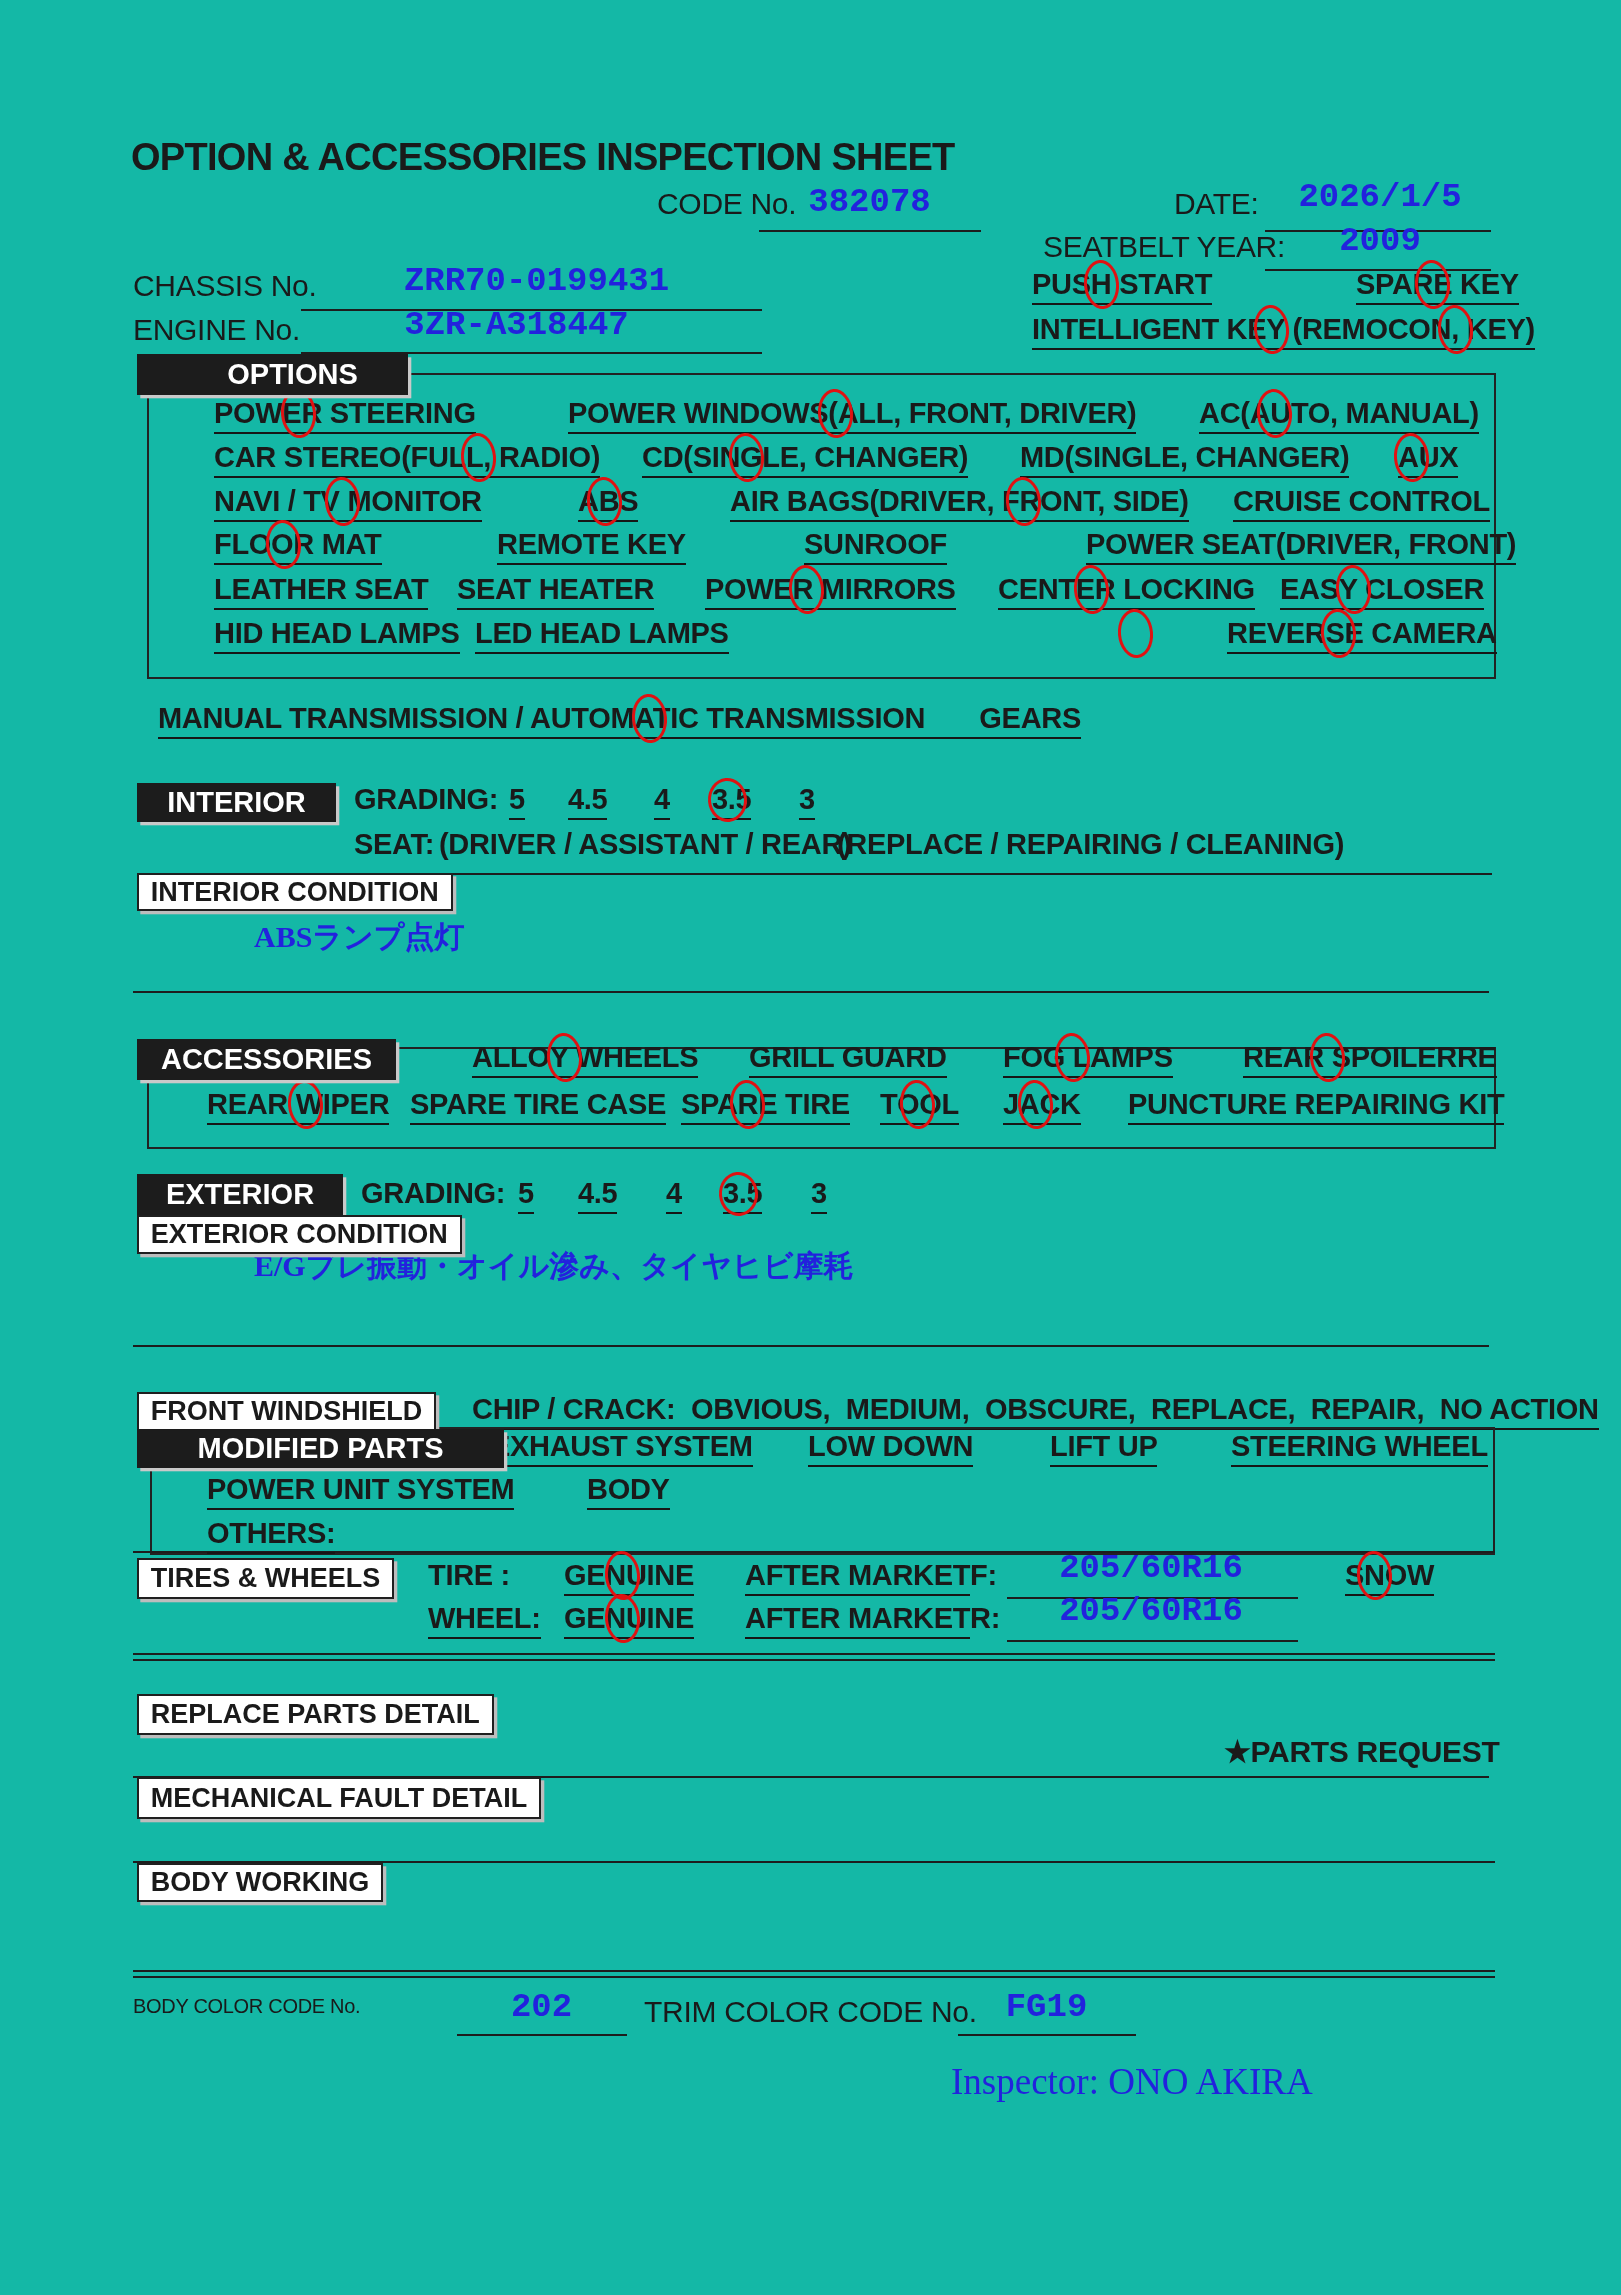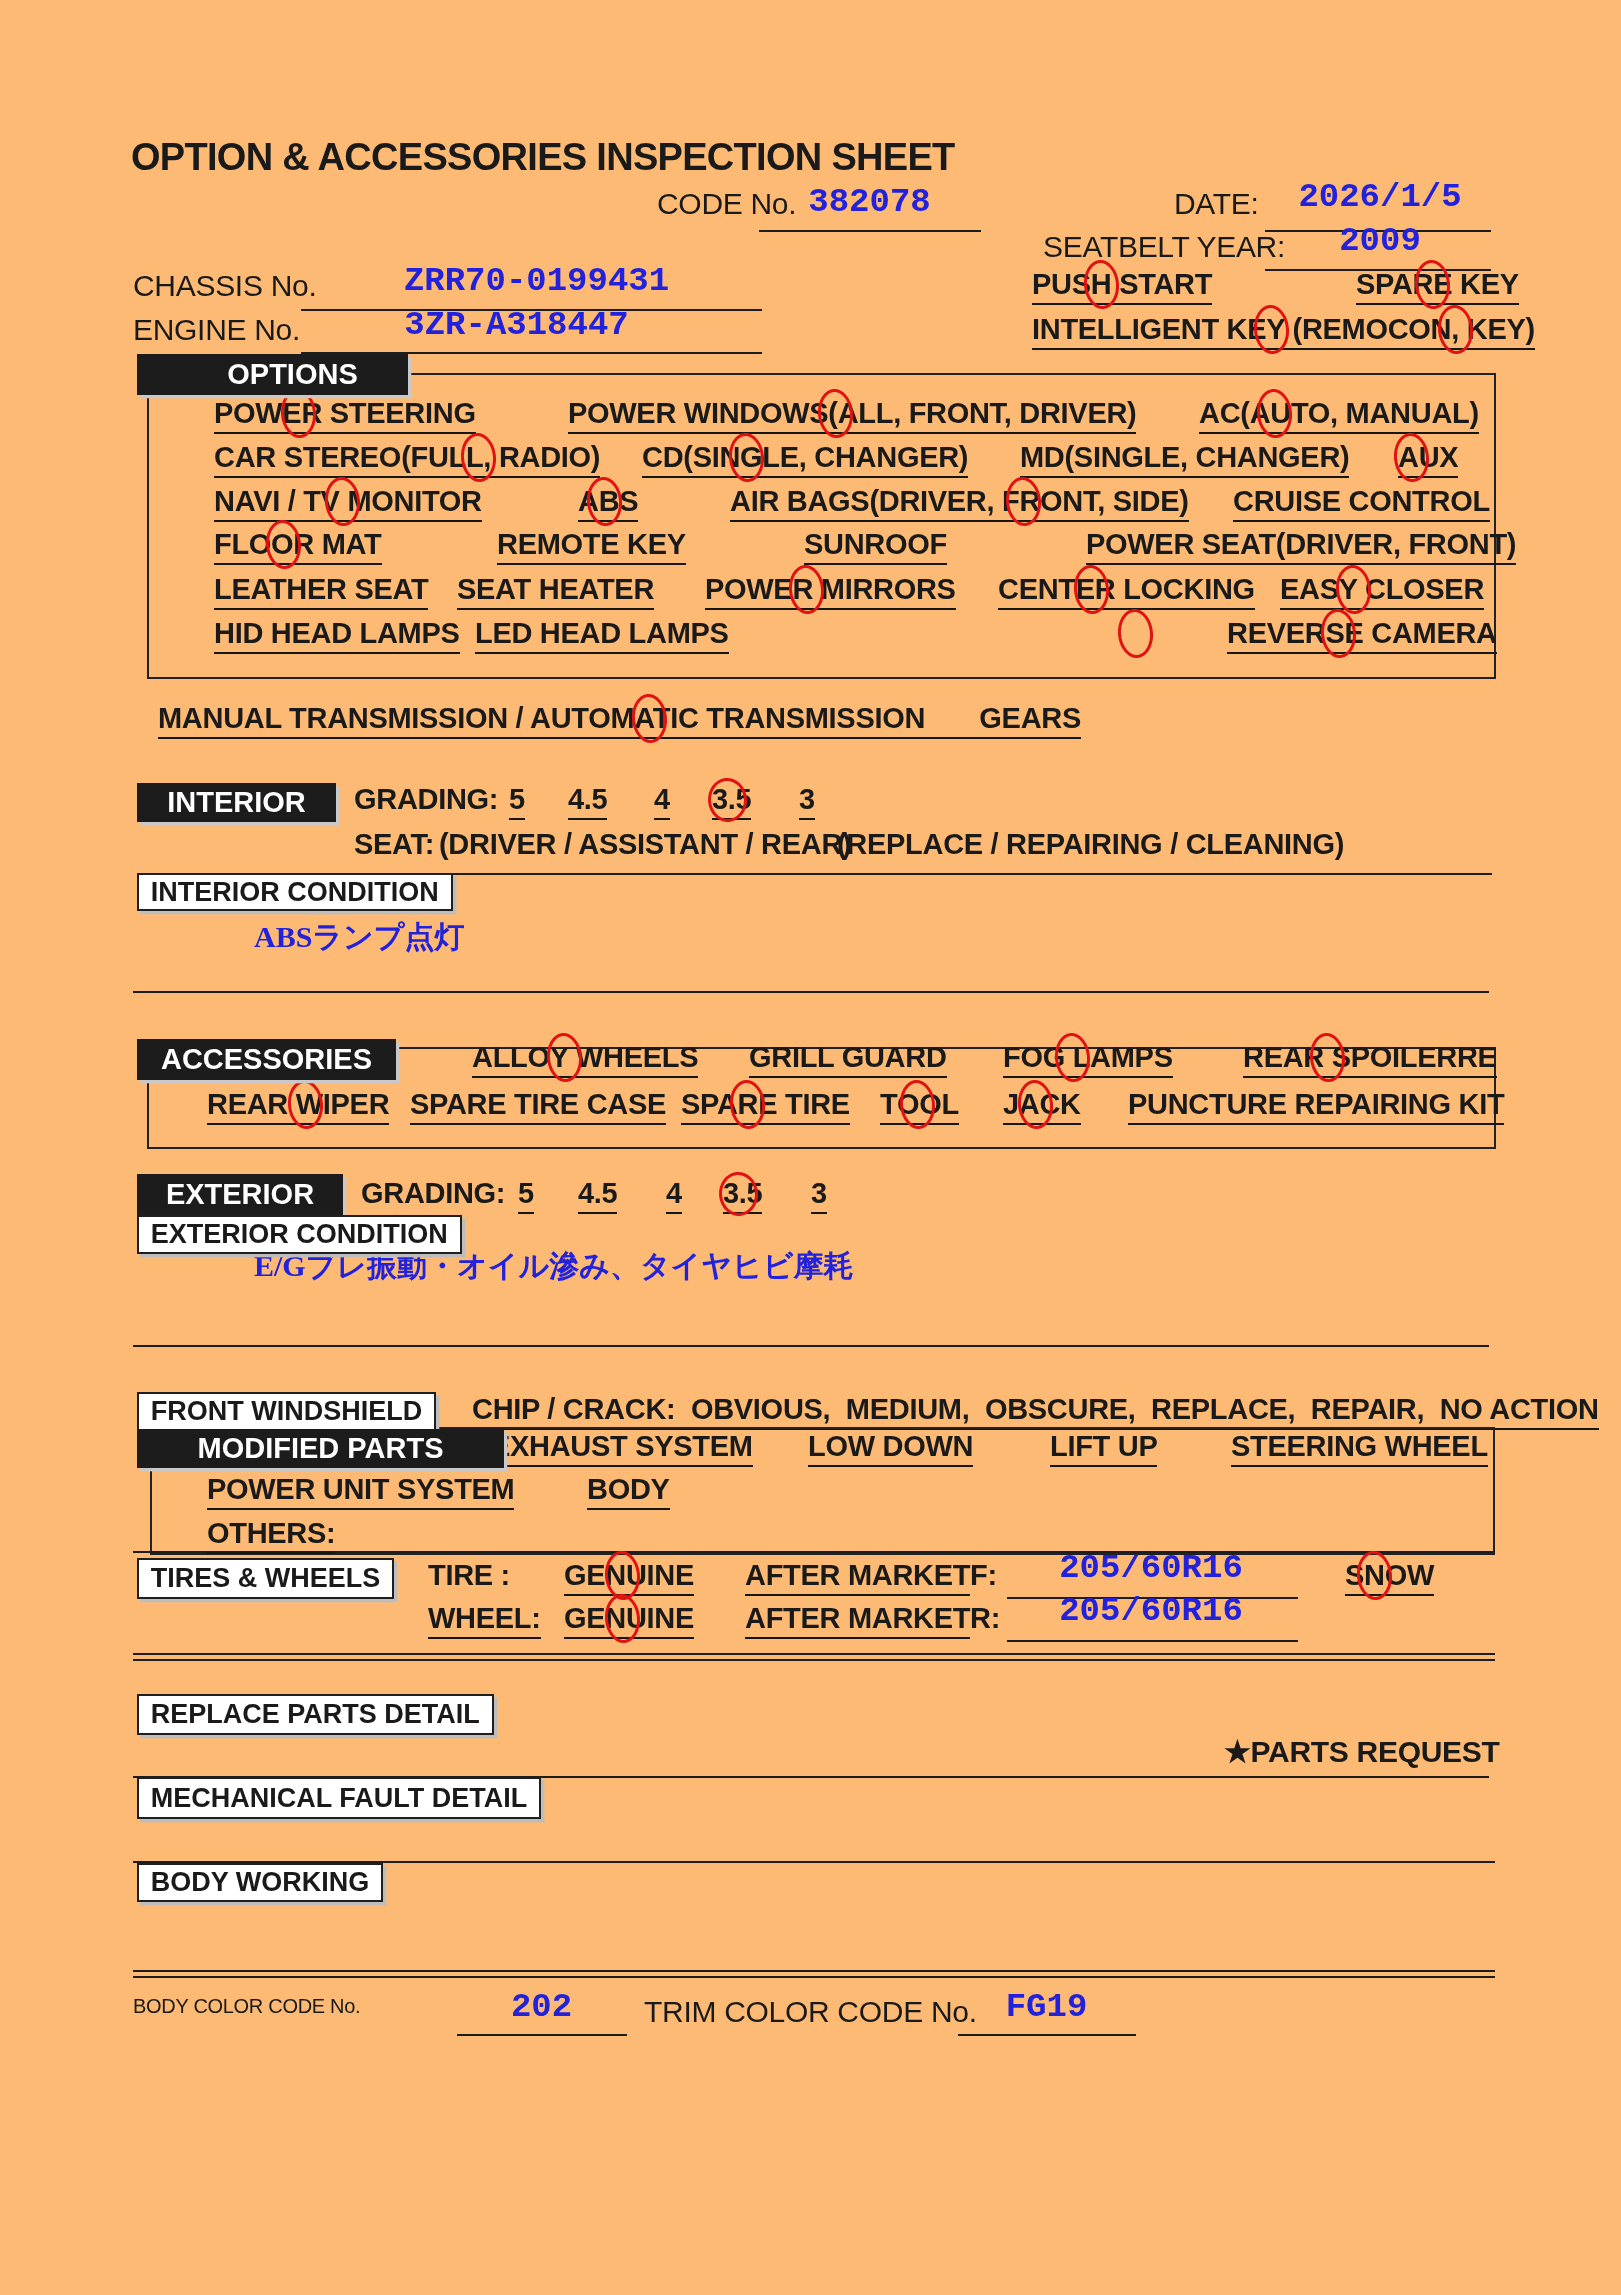--- a/index.html
+++ b/index.html
@@ -1,16 +1,16 @@
 <!DOCTYPE html>
 <html style="font-size:10.5px"><head>
 <meta charset="utf-8">
 <style>
   html,body{margin:0;padding:0;background:#ffffff;}
-  #sheet{position:relative;width:1622px;height:2295px;background:#fdba74;overflow:hidden;
+  #sheet{position:relative;width:1622px;height:2295px;background:#14b8a6;overflow:hidden;
          font-family:"Liberation Sans",sans-serif;color:#1a1a1a;}
   .t{position:absolute;font-weight:bold;font-size:29px;letter-spacing:-0.3px;white-space:pre;}
   .u{border-bottom:2.6px solid #161616;padding-bottom:2px;}
   .title{font-size:38px;letter-spacing:-0.7px;}
   .blackbox{position:absolute;background:#1c1c1c;color:#fff;font-weight:bold;font-size:29px;
             letter-spacing:0;display:flex;align-items:center;justify-content:center;
             box-shadow:3.3px 3.3px 0 #c9c9c9;white-space:pre;z-index:3;}
   .whitebox{position:absolute;background:#fff;border:2px solid #1f1f1f;font-weight:bold;font-size:27px;
             display:flex;align-items:center;padding:0 11.8px;box-shadow:3.3px 3.3px 0 #bdbdbd;
             white-space:pre;z-index:3;}
@@ -180,15 +180,16 @@
   <div class="whitebox" style="left:137px;top:1863px;height:35px;">BODY WORKING</div>
   <div class="hr2" style="left:133px;top:1970px;width:1362px;"></div>
 
   <div class="t" style="left:133px;top:1995px;font-weight:normal;font-size:20px;">BODY COLOR CODE No.</div>
   <div class="vline" style="left:457px;top:2034px;width:170px;"></div>
   <div class="blue" style="left:460px;top:1988px;width:163px;">202</div>
   <div class="t" style="left:644px;top:1995px;font-weight:normal;font-size:30px;">TRIM COLOR CODE No.</div>
   <div class="vline" style="left:958px;top:2034px;width:178px;"></div>
   <div class="blue" style="left:961px;top:1988px;width:171px;">FG19</div>
 
+  <div class="blueserif" style="left:951px;top:2060px;">Inspector: ONO AKIRA</div>
 
 </div>
 
 
 </body></html>

